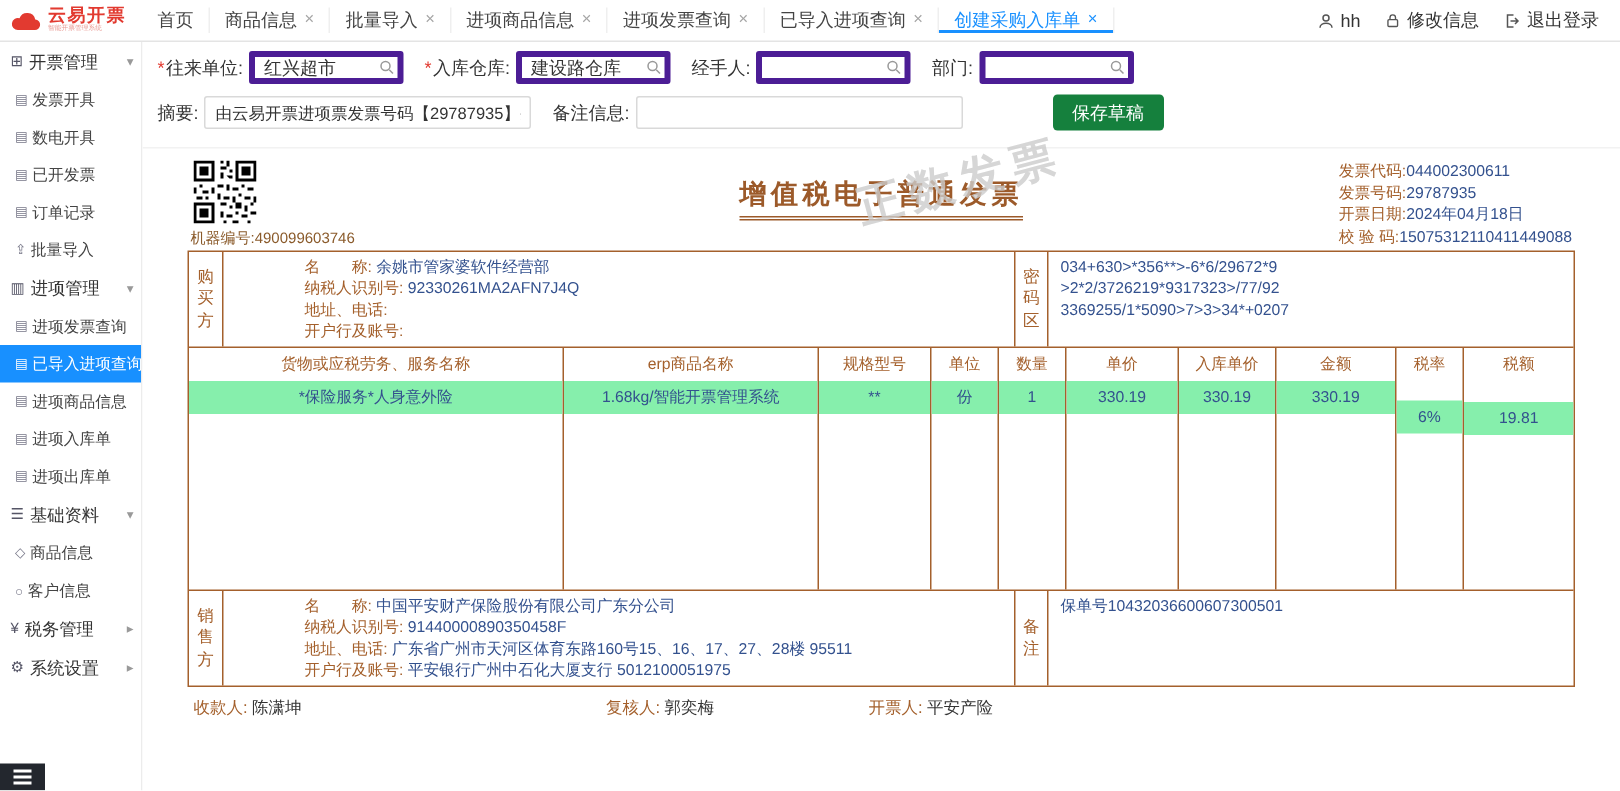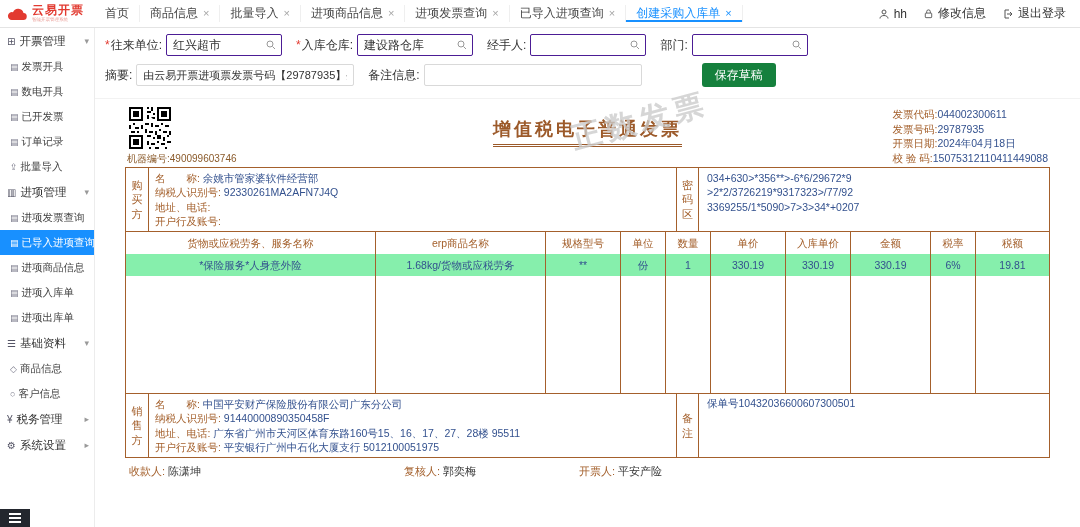--- a/index.html
+++ b/index.html
@@ -39,21 +39,21 @@
   .bars { width:12px; height:2px; background:#fff; box-shadow:0 4px 0 #fff,0 -4px 0 #fff; margin-top:-1px; }
 
   .main { flex:1; position:relative; overflow:hidden; background:#fff; }
 
   
   .form-area { padding:6px 10px 4px; border-bottom:1px solid #f2f2f2; }
   .form-row { display:flex; align-items:center; margin-bottom:7px; font-size:12px; color:#333; }
   .form-label { margin-right:4px; white-space:nowrap; }
   .req { color:#e23a30; margin-right:1px; }
   .input-wrap { position:relative; display:inline-flex; align-items:center; margin-right:14px; }
-  .input-wrap input { width:116px; height:22px; border:1px solid #4c1d95; border-radius:2px;
+  .input-wrap input { width:103px; height:22px; border:4px solid #4c1d95; border-radius:2px;
     padding:0 20px 0 6px; font-size:12px; color:#333; outline:none; }
   .input-wrap .sicon { position:absolute; right:5px; display:flex; }
   .text-input { width:218px; height:22px; border:1px solid #d9d9d9; border-radius:2px;
     padding:0 6px; font-size:11px; color:#333; outline:none; margin-right:14px; }
   .save-btn { background:#15803d; color:#fff; border:none; border-radius:3px; height:24px;
     padding:0 13px; font-size:12px; margin-left:46px; cursor:pointer; }
 
   
   .invoice-wrap { width:925px; margin:6px auto 0; position:relative; font-size:11px; }
   .inv-header { position:relative; height:62px; }
@@ -70,30 +70,30 @@
 
   .inv-box { border:1px solid #a4602c; }
   .party-row { display:flex; border-bottom:1px solid #a4602c; }
   .party-row.no-bb { border-bottom:none; }
   .side-label { width:23px; flex:none; border-right:1px solid #a4602c; display:flex;
     align-items:center; justify-content:center; color:#a4602c; }
   .side-label span { display:inline-block; width:12px; word-break:break-all; line-height:1.3;
     text-align:center; font-size:11px; }
   .bl { border-left:1px solid #a4602c; }
   .party-content { flex:1; padding:3px 6px; line-height:1.36; font-size:10.5px; min-height:56px; }
-  .party-content .lab { color:#a4602c; }
+  .party-content .lab { color:#a4602c;margin-left:48px; }
   .party-content .val { color:#33518e; }
   .pwd-content { width:350px; flex:none; padding:3px 8px; color:#33518e; line-height:1.36; font-size:10.5px; }
   .remark-content { width:350px; flex:none; padding:3px 8px; color:#33518e; font-size:10.5px; }
 
   .tbl { display:flex; height:162px; border-bottom:1px solid #a4602c; }
   .col { display:flex; flex-direction:column; border-right:1px solid #a4602c; overflow:hidden; }
   .col:last-child { border-right:none; }
   .c0{width:250px;} .c1{width:170px;} .c2{width:75px;} .c3{width:45px;} .c4{width:45px;}
-  .c5{width:75px;} .c6{width:65px;} .c7{width:80px;} .c8{width:45px;} .c9{flex:1;}
+  .c5{width:75px;} .c6{width:65px;} .c7{width:80px;} .c8{width:45px;gap:13px;} .c9{flex:1;gap:14px;}
   .col .h { height:22px; line-height:22px; text-align:center; color:#a4602c; font-size:10.5px; white-space:nowrap; }
   .col .d { height:22px; line-height:22px; text-align:center; color:#33518e; font-size:10.5px;
     background:#86efac; white-space:nowrap; }
 
   .total-row { display:flex; height:22px; line-height:22px; border-bottom:1px solid #a4602c; font-size:10.5px; }
   .total-label { width:368px; flex:none; text-align:center; color:#a4602c; border-right:1px solid #a4602c; }
   .total-words { flex:1; text-align:center; color:#333; }
   .total-words .sym { margin-right:2px; }
   .total-small { width:210px; flex:none; text-align:right; padding-right:10px; }
   .total-small .lab { color:#a4602c; margin-right:6px; }
@@ -361,21 +361,21 @@
           </div>
         </div>
 
         <div class="tbl">
           <div class="col c0">
               <div class="h">货物或应税劳务、服务名称</div>
               <div class="d">*保险服务*人身意外险</div>
             </div>
           <div class="col c1">
               <div class="h">erp商品名称</div>
-              <div class="d">1.68kg/货物或应税劳务</div>
+              <div class="d">1.68kg/智能开票管理系统</div>
             </div>
           <div class="col c2">
               <div class="h">规格型号</div>
               <div class="d">**</div>
             </div>
           <div class="col c3">
               <div class="h">单位</div>
               <div class="d">份</div>
             </div>
           <div class="col c4">

